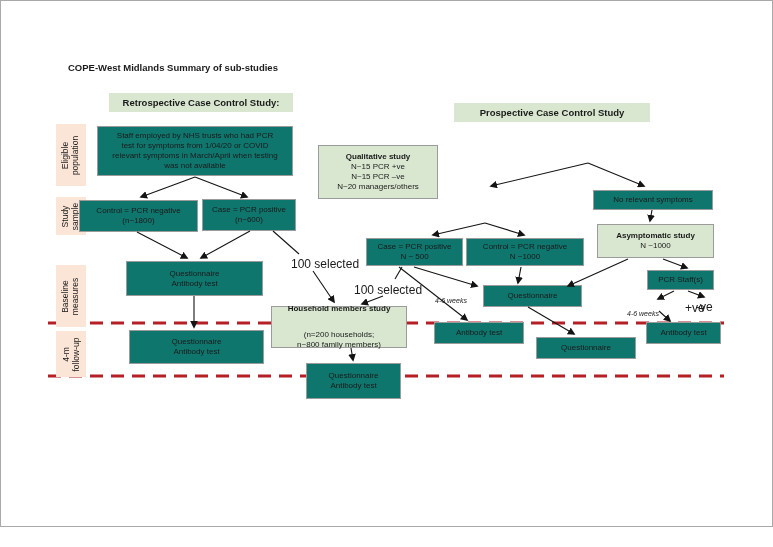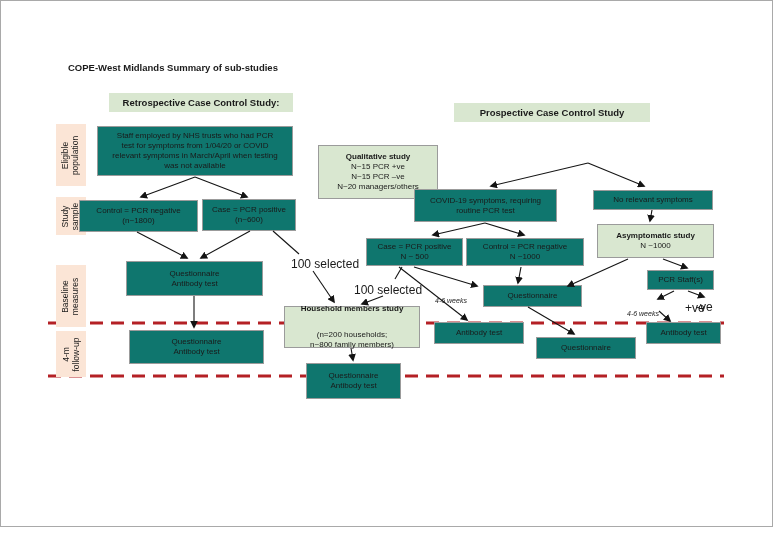--- a/index.html
+++ b/index.html
@@ -74,22 +74,20 @@
     <div class="b">Qualitative study</div>
     <div>N~15 PCR +ve
 N~15 PCR –ve
 N~20 managers/others</div>
   </div>
 
   <div class="box" style="left:78px;top:199px;width:119px;height:32px;">Control = PCR negative
 (n~1800)</div>
   <div class="box" style="left:201px;top:198px;width:94px;height:32px;">Case = PCR positive
 (n~600)</div>
-  <div class="box" style="left:413px;top:188px;width:143px;height:33px;">COVID-19 symptoms, requiring
-routine PCR test</div>
   <div class="box" style="left:592px;top:189px;width:120px;height:20px;text-align:right;">No relevant  symptoms</div>
   <div class="box" style="left:365px;top:237px;width:97px;height:28px;">Case = PCR positive
 N ~ 500</div>
   <div class="box" style="left:465px;top:237px;width:118px;height:28px;">Control = PCR negative
 N ~1000</div>
   <div class="box green" style="left:596px;top:223px;width:117px;height:34px;">
     <div class="b">Asymptomatic study</div>
     <div>N ~1000</div>
   </div>
 
@@ -97,21 +95,21 @@
 Antibody test</div>
   <div class="flabel" style="left:290px;top:256px;">100 selected</div>
   <div class="flabel" style="left:353px;top:282px;">100 selected</div>
   <div class="box" style="left:646px;top:269px;width:67px;height:20px;">PCR Staff(s)</div>
   <div class="box" style="left:482px;top:284px;width:99px;height:22px;">Questionnaire</div>
   <div class="flabel it" style="left:434px;top:296px;">4-6 weeks</div>
   <div class="flabel" style="left:649px;top:300px;margin-left:35px;">+ve</div>
   <div class="flabel" style="left:695px;top:299px;">-ve</div>
   <div class="flabel it" style="left:626px;top:309px;">4-6 weeks</div>
 
-  <div class="box green" style="left:283px;top:305px;width:136px;height:42px;gap:16px;">
+  <div class="box green" style="left:270px;top:305px;width:136px;height:42px;gap:16px;">
     <div class="b">Household members study</div>
     <div>(n=200 households;
 n~800 family members)</div>
   </div>
 
   <div class="box" style="left:433px;top:321px;width:90px;height:22px;">Antibody test</div>
   <div class="box" style="left:645px;top:321px;width:75px;height:22px;">Antibody test</div>
   <div class="box" style="left:128px;top:329px;width:135px;height:34px;">Questionnaire
 Antibody test</div>
   <div class="box" style="left:535px;top:336px;width:100px;height:22px;">Questionnaire</div>

